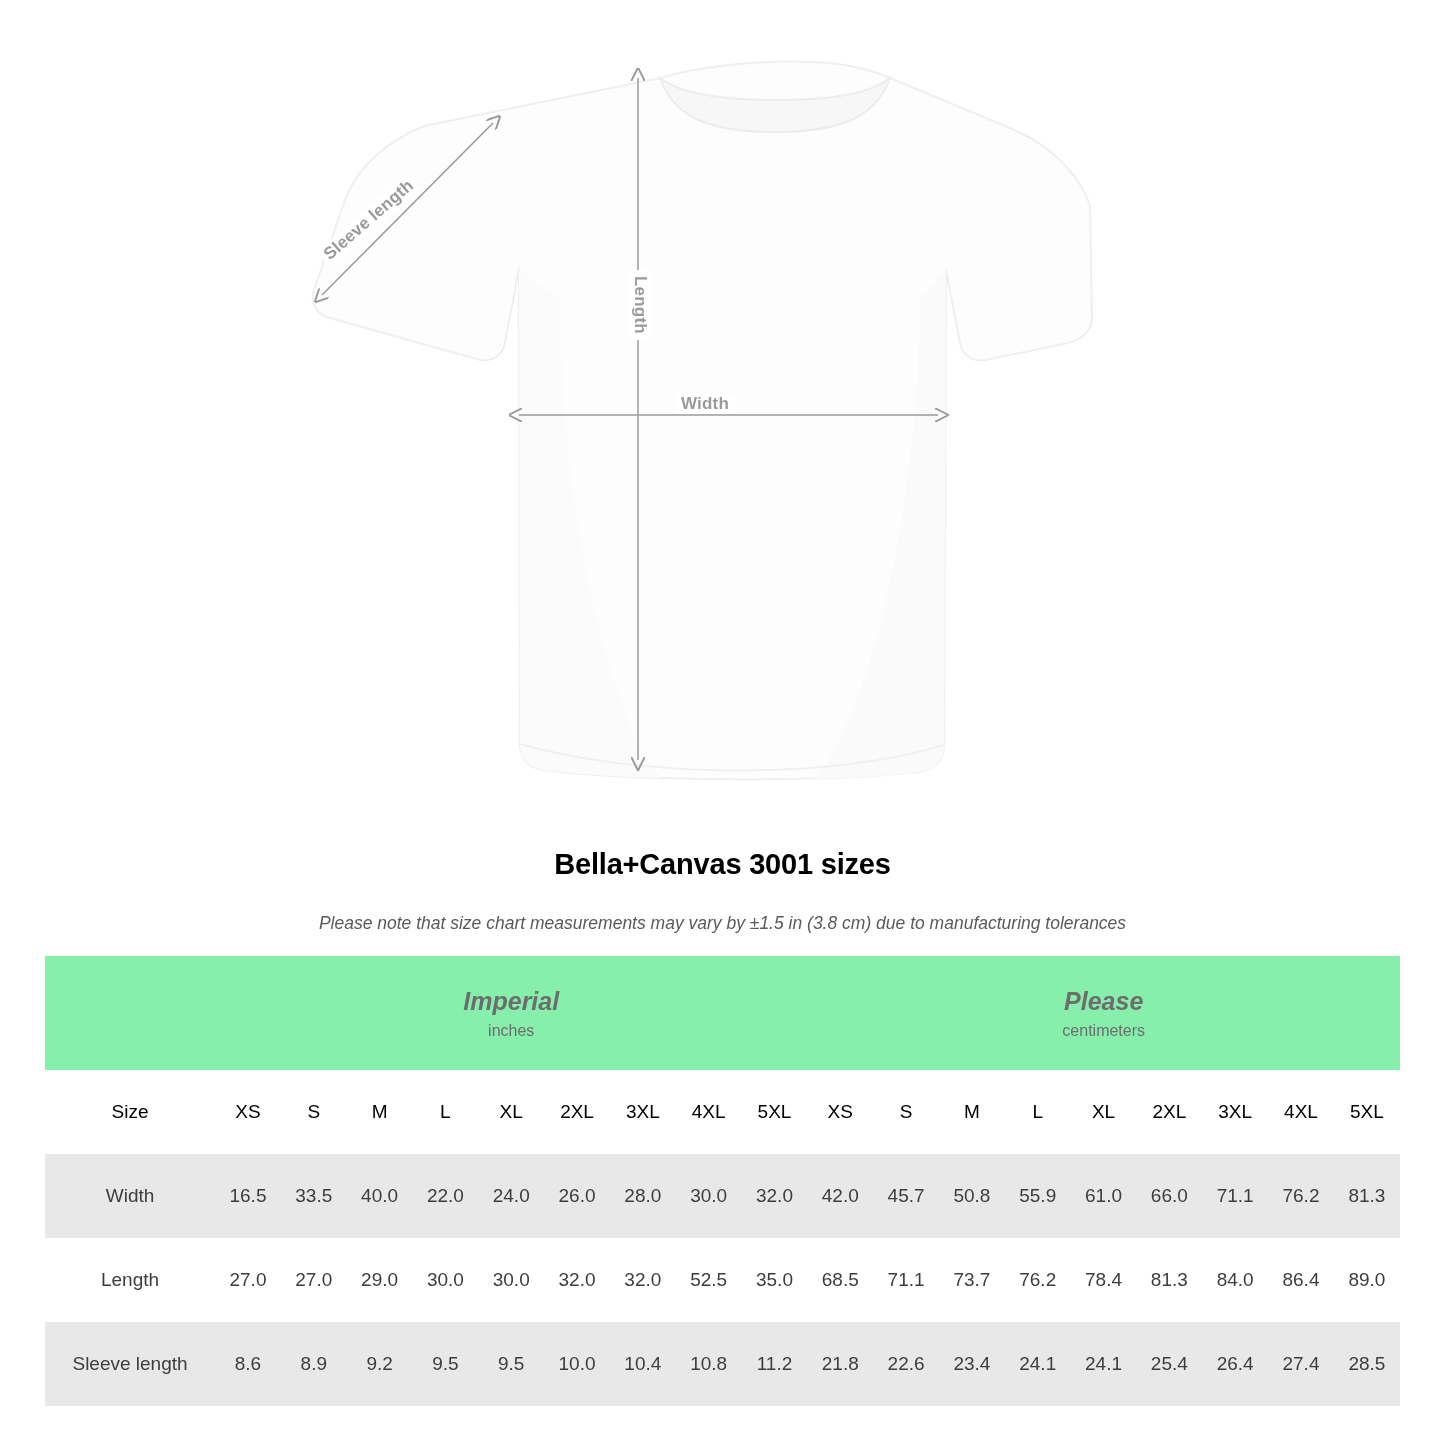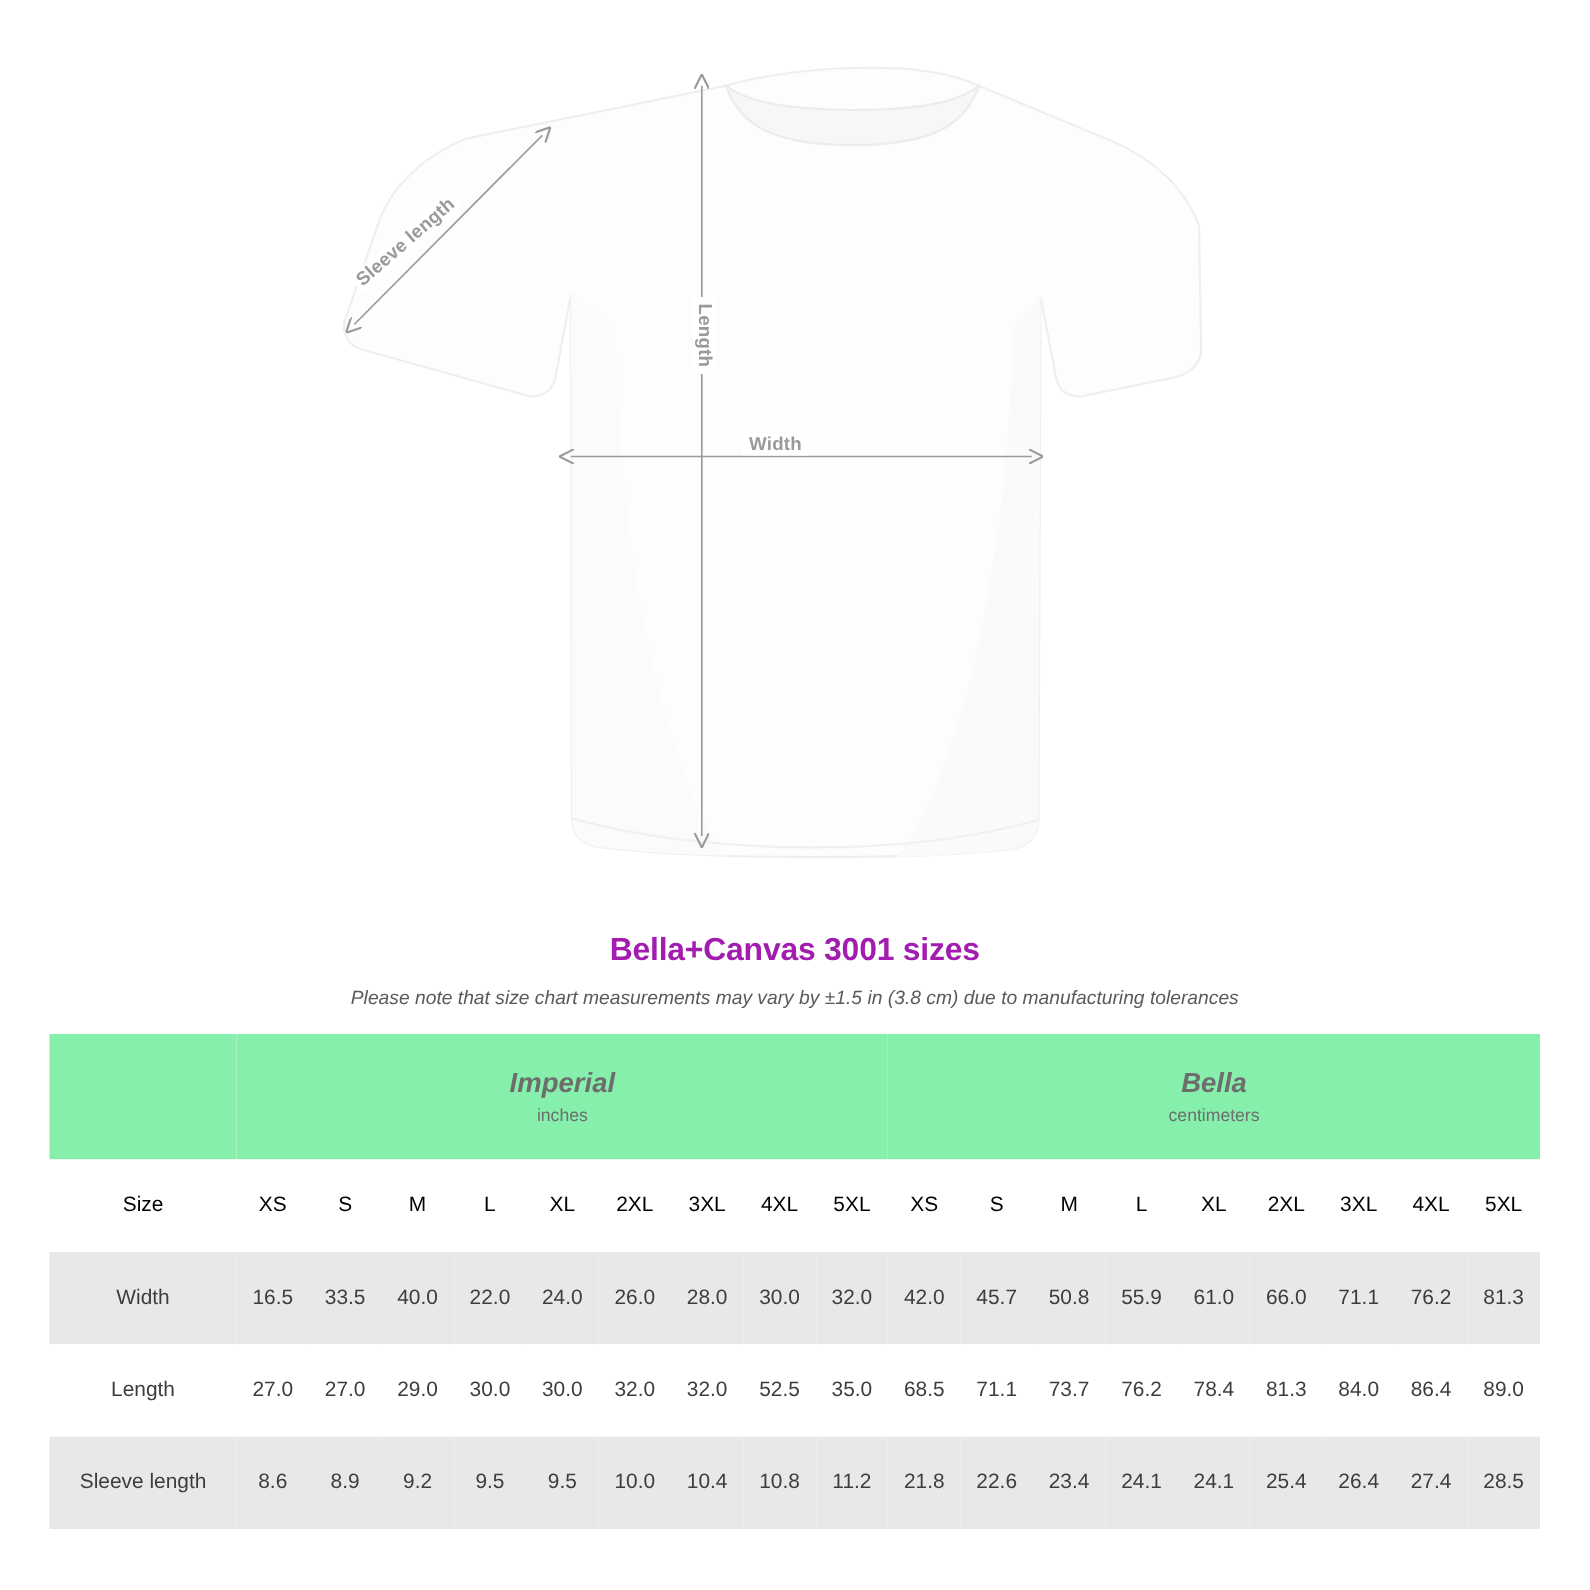--- a/index.html
+++ b/index.html
@@ -63,29 +63,29 @@
   }
 
   
   .title-block {
     text-align: center;
     margin-top: 18px;
   }
   .chart-title {
     font-size: 29px;
     font-weight: bold;
-    color: #a21caf;
+    color: #000000;
     margin: 0;
     letter-spacing: -0.2px;
   }
   .chart-note {
     font-size: 17.5px;
     font-style: italic;
     color: #5a5a5a;
-    margin-top: 16px;
+    margin-top: 32px;
   }
 
   
   .table-wrap {
     margin: 22px 45px 0 45px;
   }
   table.size-table {
     border-collapse: collapse;
     width: 1355px;
     table-layout: fixed;
@@ -242,21 +242,21 @@
           <col class="col-cell">
       </colgroup>
       <tbody>
         <tr class="unit-row">
           <td></td>
           <td colspan="9">
             <div class="unit-name">Imperial</div>
             <div class="unit-sub">inches</div>
           </td>
           <td colspan="9">
-            <div class="unit-name">Bella</div>
+            <div class="unit-name">Please</div>
             <div class="unit-sub">centimeters</div>
           </td>
         </tr>
 
         <tr class="size-row">
           <td class="rowhead">Size</td>
           <td>XS</td>
           <td>S</td>
           <td>M</td>
           <td>L</td>

